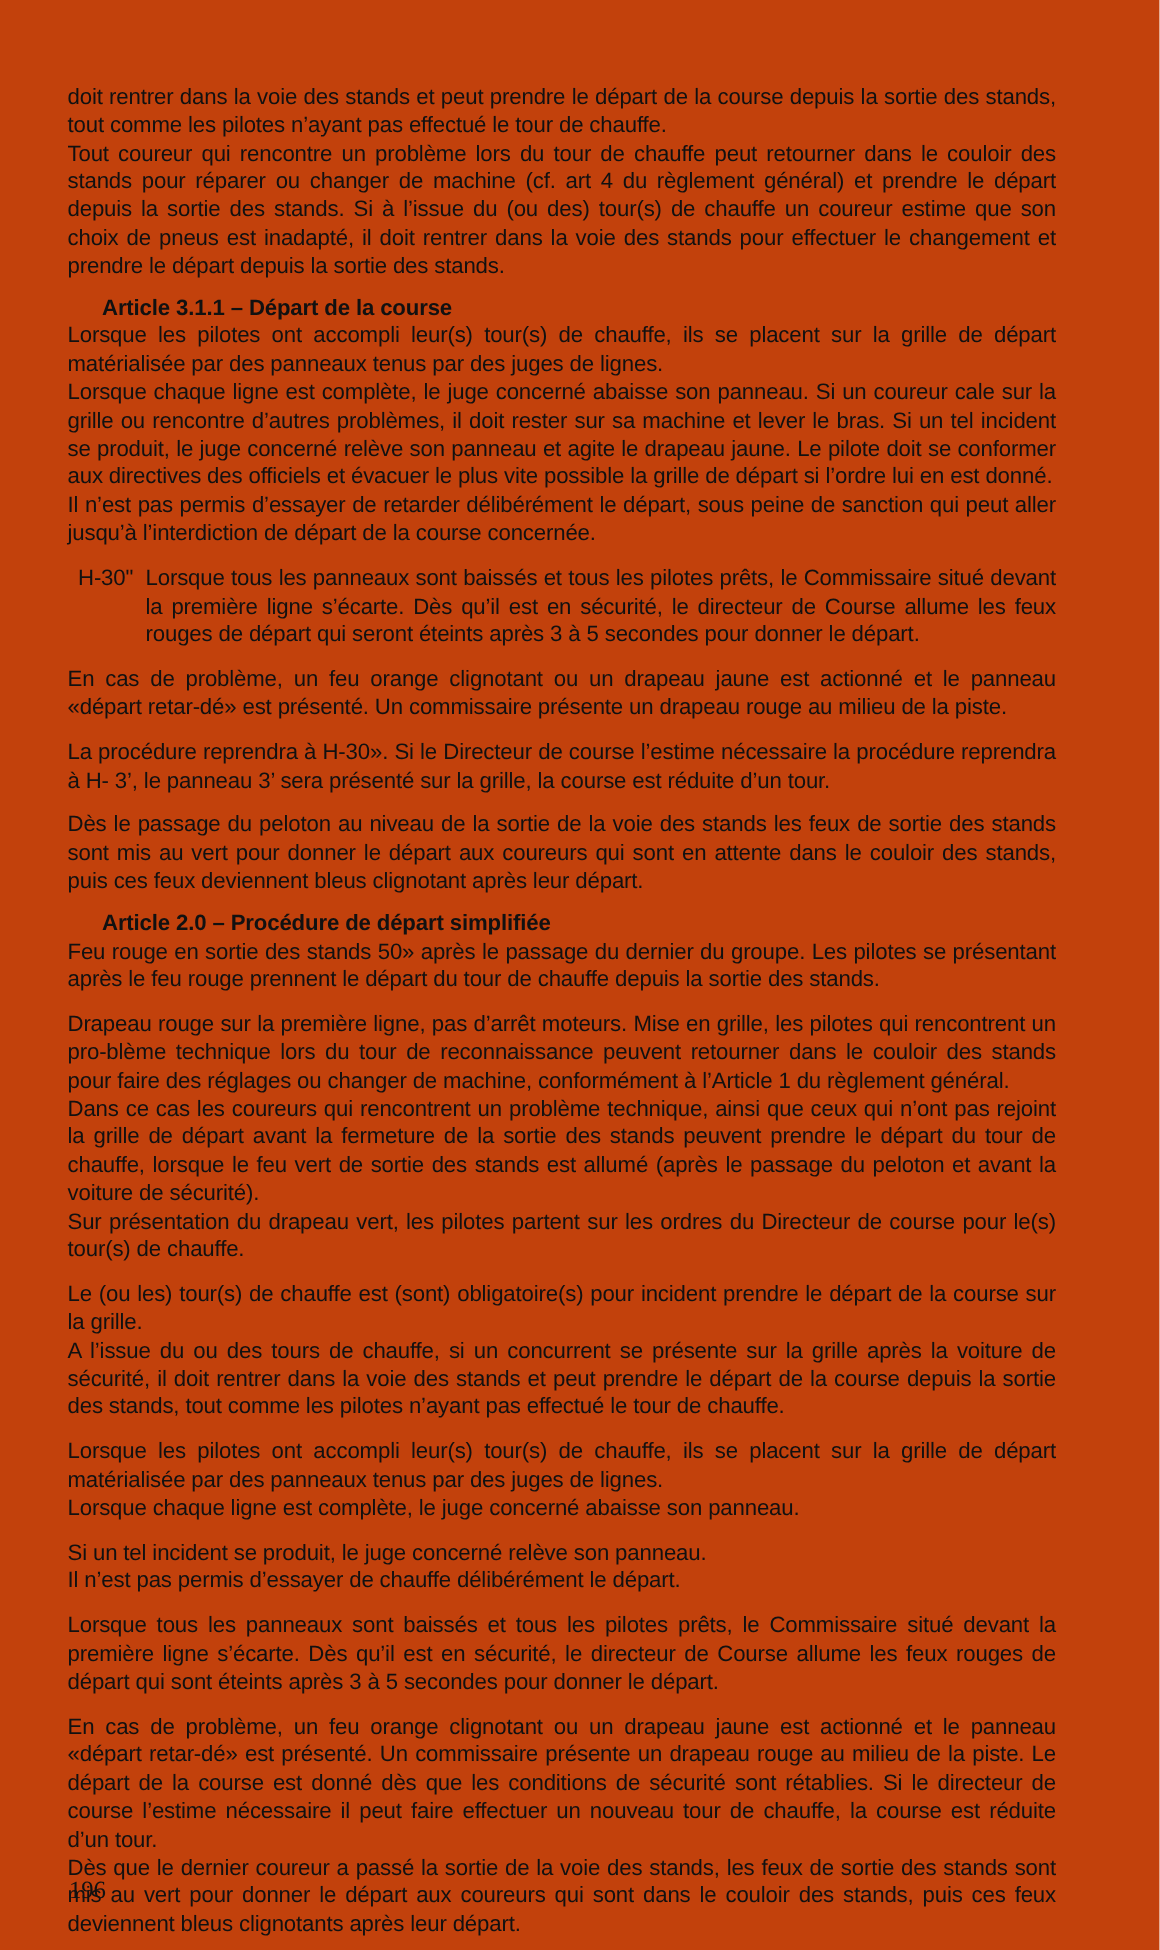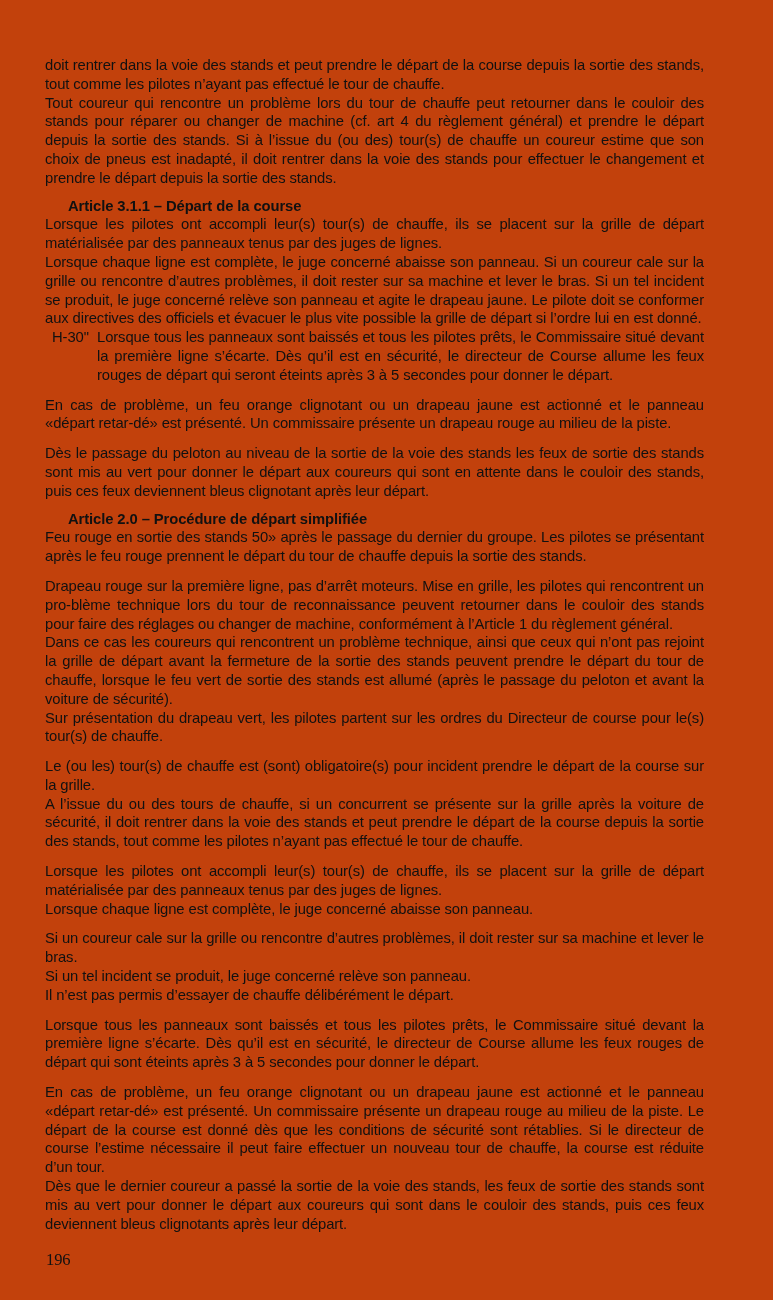--- a/index.html
+++ b/index.html
@@ -26,33 +26,34 @@
 </head>
 <body>
 
 <div class="page">
   <div class="content" id="doc">
       <p class="para">doit rentrer dans la voie des stands et peut prendre le départ de la course depuis la sortie des stands, tout comme les pilotes n’ayant pas effectué le tour de chauffe.</p>
       <p class="para">Tout coureur qui rencontre un problème lors du tour de chauffe peut retourner dans le couloir des stands pour réparer ou changer de machine (cf. art 4 du règlement général) et prendre le départ depuis la sortie des stands. Si à l’issue du (ou des) tour(s) de chauffe un coureur estime que son choix de pneus est inadapté, il doit rentrer dans la voie des stands pour effectuer le changement et prendre le départ depuis la sortie des stands.</p>
       <p class="heading">Article 3.1.1 – Départ de la course</p>
       <p class="para">Lorsque les pilotes ont accompli leur(s) tour(s) de chauffe, ils se placent sur la grille de départ matérialisée par des panneaux tenus par des juges de lignes.</p>
       <p class="para">Lorsque chaque ligne est complète, le juge concerné abaisse son panneau. Si un coureur cale sur la grille ou rencontre d’autres problèmes, il doit rester sur sa machine et lever le bras. Si un tel incident se produit, le juge concerné relève son panneau et agite le drapeau jaune. Le pilote doit se conformer aux directives des officiels et évacuer le plus vite possible la grille de départ si l’ordre lui en est donné.</p>
+      <p class="para gap">Il n’est pas permis d’essayer de retarder délibérément le départ, sous peine de sanction qui peut aller jusqu’à l’interdiction de départ de la course concernée.</p>
       <div class="hang gap"><span class="hang-label">H-30"</span><span class="hang-text">Lorsque tous les panneaux sont baissés et tous les pilotes prêts, le Commissaire situé devant la première ligne s’écarte. Dès qu’il est en sécurité, le directeur de Course allume les feux rouges de départ qui seront éteints après 3 à 5 secondes pour donner le départ.</span></div>
       <p class="para gap">En cas de problème, un feu orange clignotant ou un drapeau jaune est actionné et le panneau «départ retar-dé» est présenté. Un commissaire présente un drapeau rouge au milieu de la piste.</p>
+      <p class="para gap">La procédure reprendra à H-30». Si le Directeur de course l’estime nécessaire la procédure reprendra à H- 3’, le panneau 3’ sera présenté sur la grille, la course est réduite d’un tour.</p>
       <p class="para">Dès le passage du peloton au niveau de la sortie de la voie des stands les feux de sortie des stands sont mis au vert pour donner le départ aux coureurs qui sont en attente dans le couloir des stands, puis ces feux deviennent bleus clignotant après leur départ.</p>
       <p class="heading">Article 2.0 – Procédure de départ simplifiée</p>
       <p class="para gap">Feu rouge en sortie des stands 50» après le passage du dernier du groupe. Les pilotes se présentant après le feu rouge prennent le départ du tour de chauffe depuis la sortie des stands.</p>
       <p class="para">Drapeau rouge sur la première ligne, pas d’arrêt moteurs. Mise en grille, les pilotes qui rencontrent un pro-blème technique lors du tour de reconnaissance peuvent retourner dans le couloir des stands pour faire des réglages ou changer de machine, conformément à l’Article 1 du règlement général.</p>
       <p class="para">Dans ce cas les coureurs qui rencontrent un problème technique, ainsi que ceux qui n’ont pas rejoint la grille de départ avant la fermeture de la sortie des stands peuvent prendre le départ du tour de chauffe, lorsque le feu vert de sortie des stands est allumé (après le passage du peloton et avant la voiture de sécurité).</p>
       <p class="para gap">Sur présentation du drapeau vert, les pilotes partent sur les ordres du Directeur de course pour le(s) tour(s) de chauffe.</p>
       <p class="para">Le (ou les) tour(s) de chauffe est (sont) obligatoire(s) pour incident prendre le départ de la course sur la grille.</p>
       <p class="para gap">A l’issue du ou des tours de chauffe, si un concurrent se présente sur la grille après la voiture de sécurité, il doit rentrer dans la voie des stands et peut prendre le départ de la course depuis la sortie des stands, tout comme les pilotes n’ayant pas effectué le tour de chauffe.</p>
       <p class="para">Lorsque les pilotes ont accompli leur(s) tour(s) de chauffe, ils se placent sur la grille de départ matérialisée par des panneaux tenus par des juges de lignes.</p>
       <p class="para gap">Lorsque chaque ligne est complète, le juge concerné abaisse son panneau.</p>
-      <p class="para">Si un coureur cale sur la grille ou rencontre d’autres problèmes, il doit rester sur sa machine et lever le bras.</p>
       <p class="para">Si un tel incident se produit, le juge concerné relève son panneau.</p>
       <p class="para gap">Il n’est pas permis d’essayer de chauffe délibérément le départ.</p>
       <p class="para gap">Lorsque tous les panneaux sont baissés et tous les pilotes prêts, le Commissaire situé devant la première ligne s’écarte. Dès qu’il est en sécurité, le directeur de Course allume les feux rouges de départ qui sont éteints après 3 à 5 secondes pour donner le départ.</p>
       <p class="para">En cas de problème, un feu orange clignotant ou un drapeau jaune est actionné et le panneau «départ retar-dé» est présenté. Un commissaire présente un drapeau rouge au milieu de la piste. Le départ de la course est donné dès que les conditions de sécurité sont rétablies. Si le directeur de course l’estime nécessaire il peut faire effectuer un nouveau tour de chauffe, la course est réduite d’un tour.</p>
       <p class="para">Dès que le dernier coureur a passé la sortie de la voie des stands, les feux de sortie des stands sont mis au vert pour donner le départ aux coureurs qui sont dans le couloir des stands, puis ces feux deviennent bleus clignotants après leur départ.</p>
     </div>
   <div class="footer">196</div>
 </div>
 
 </body></html>

